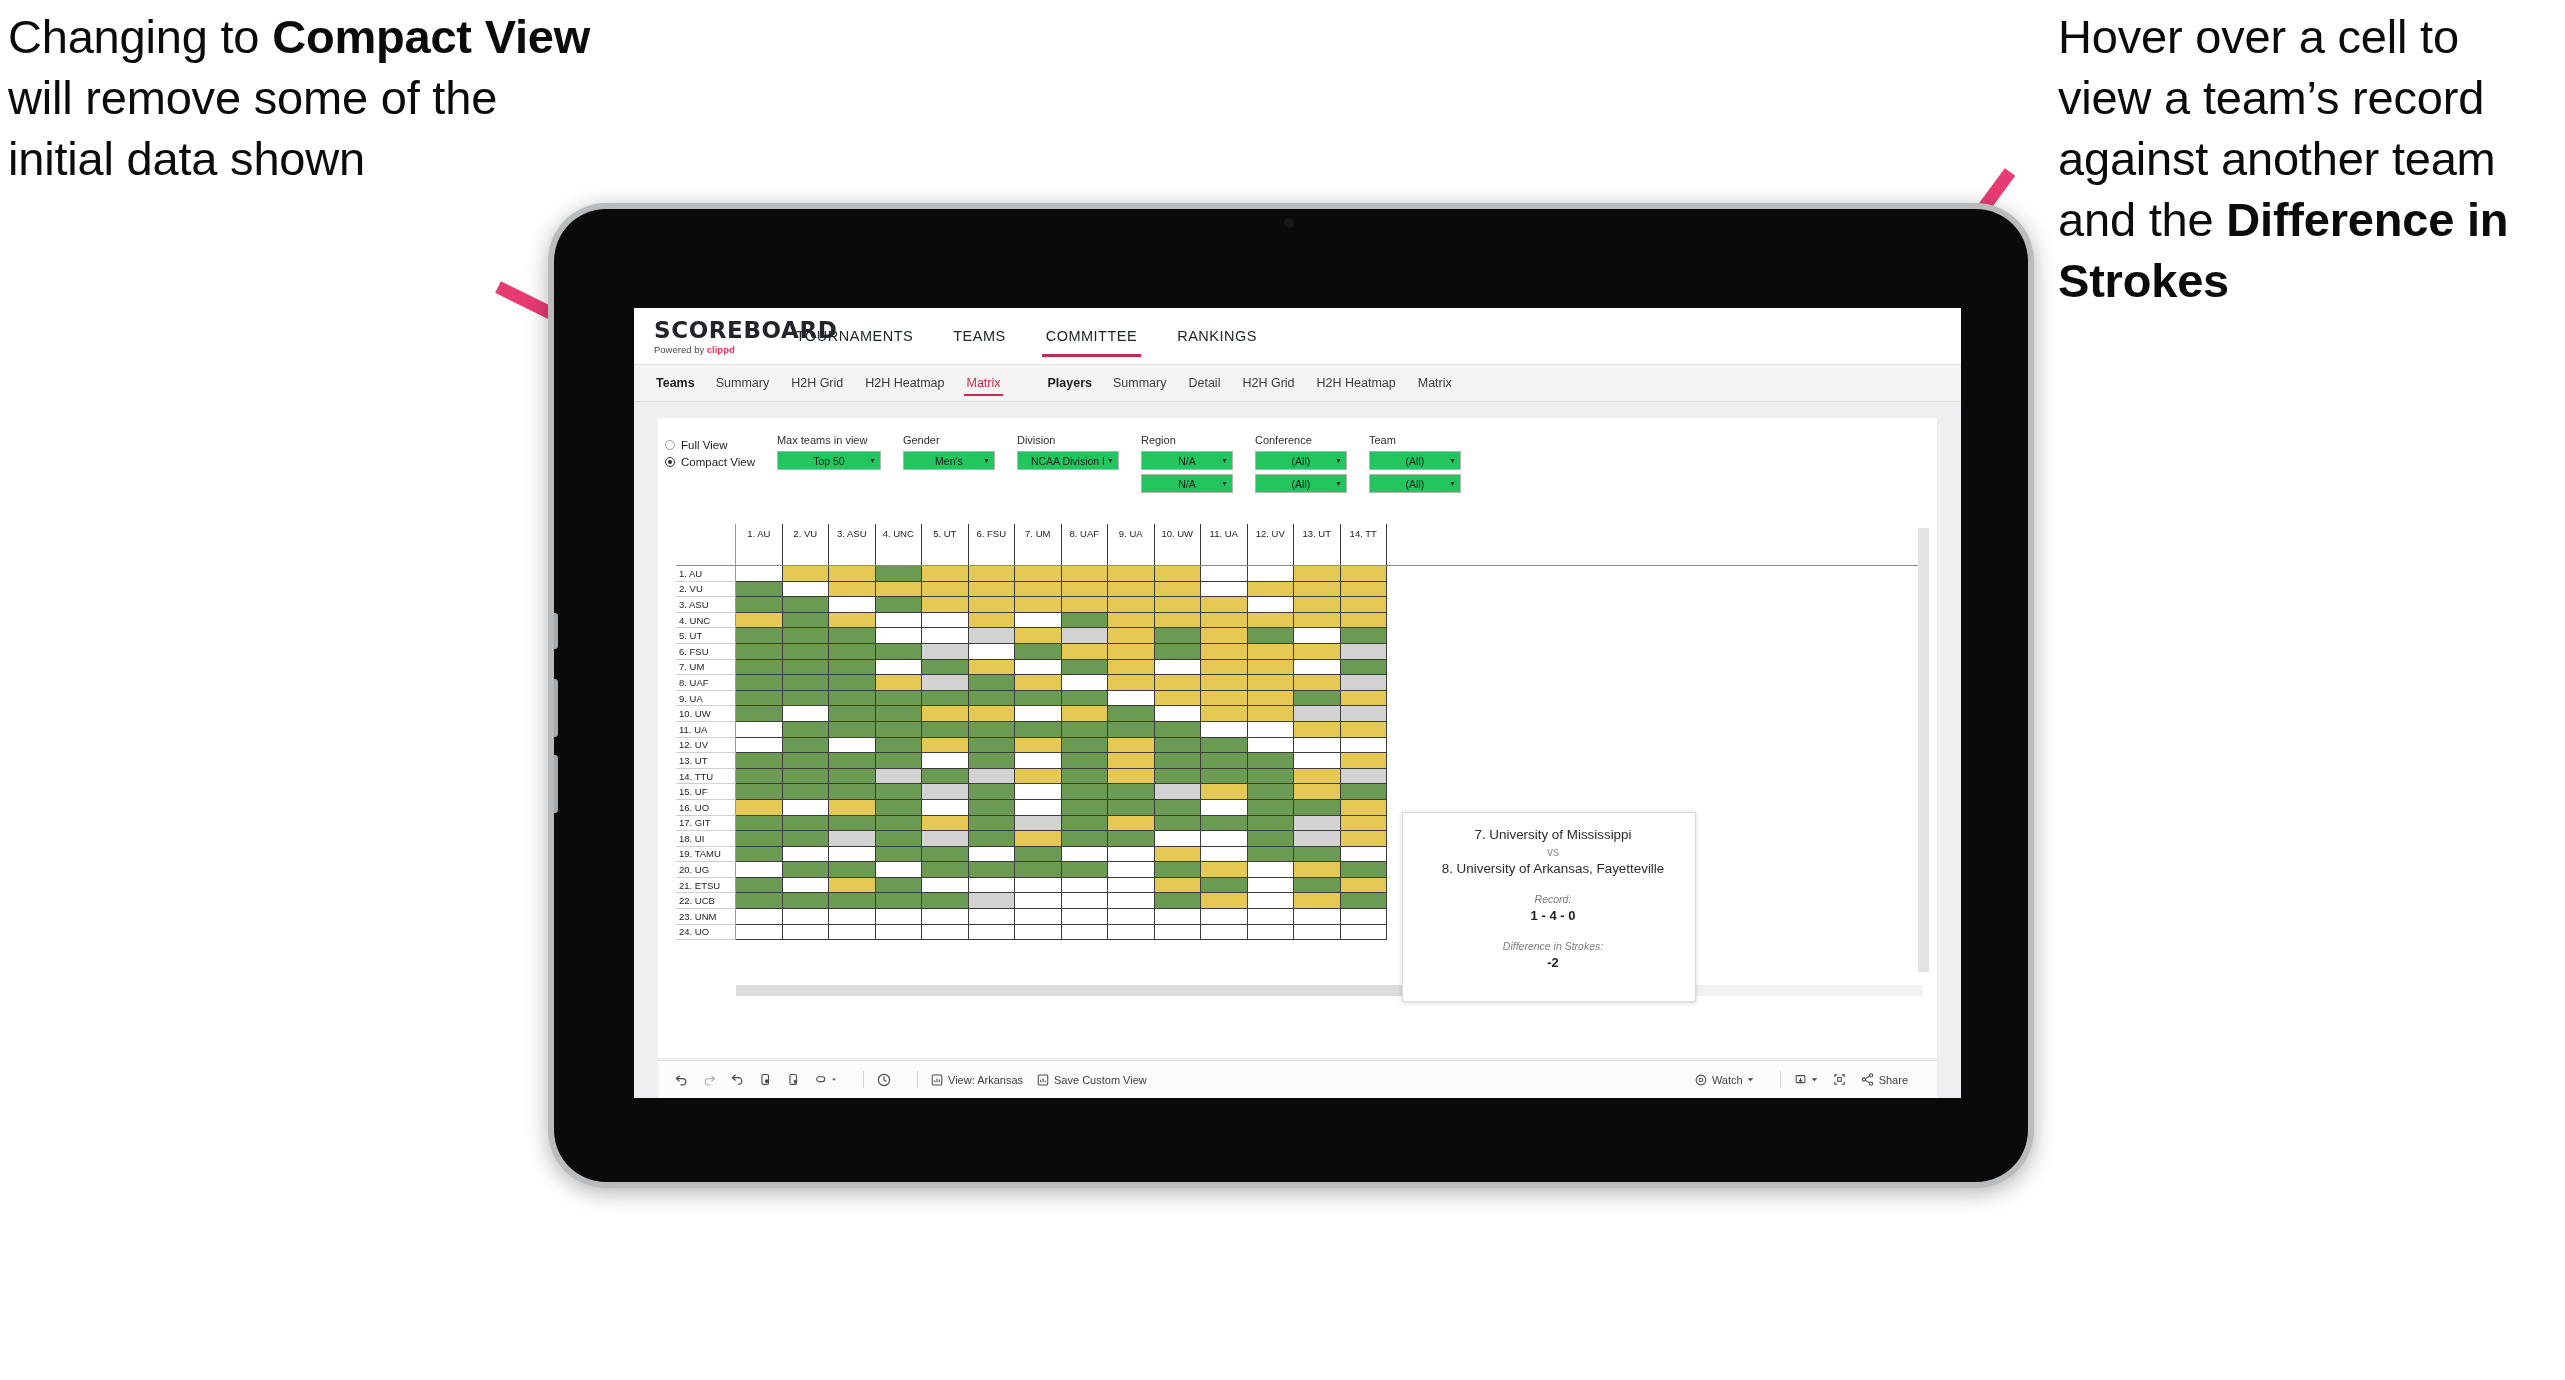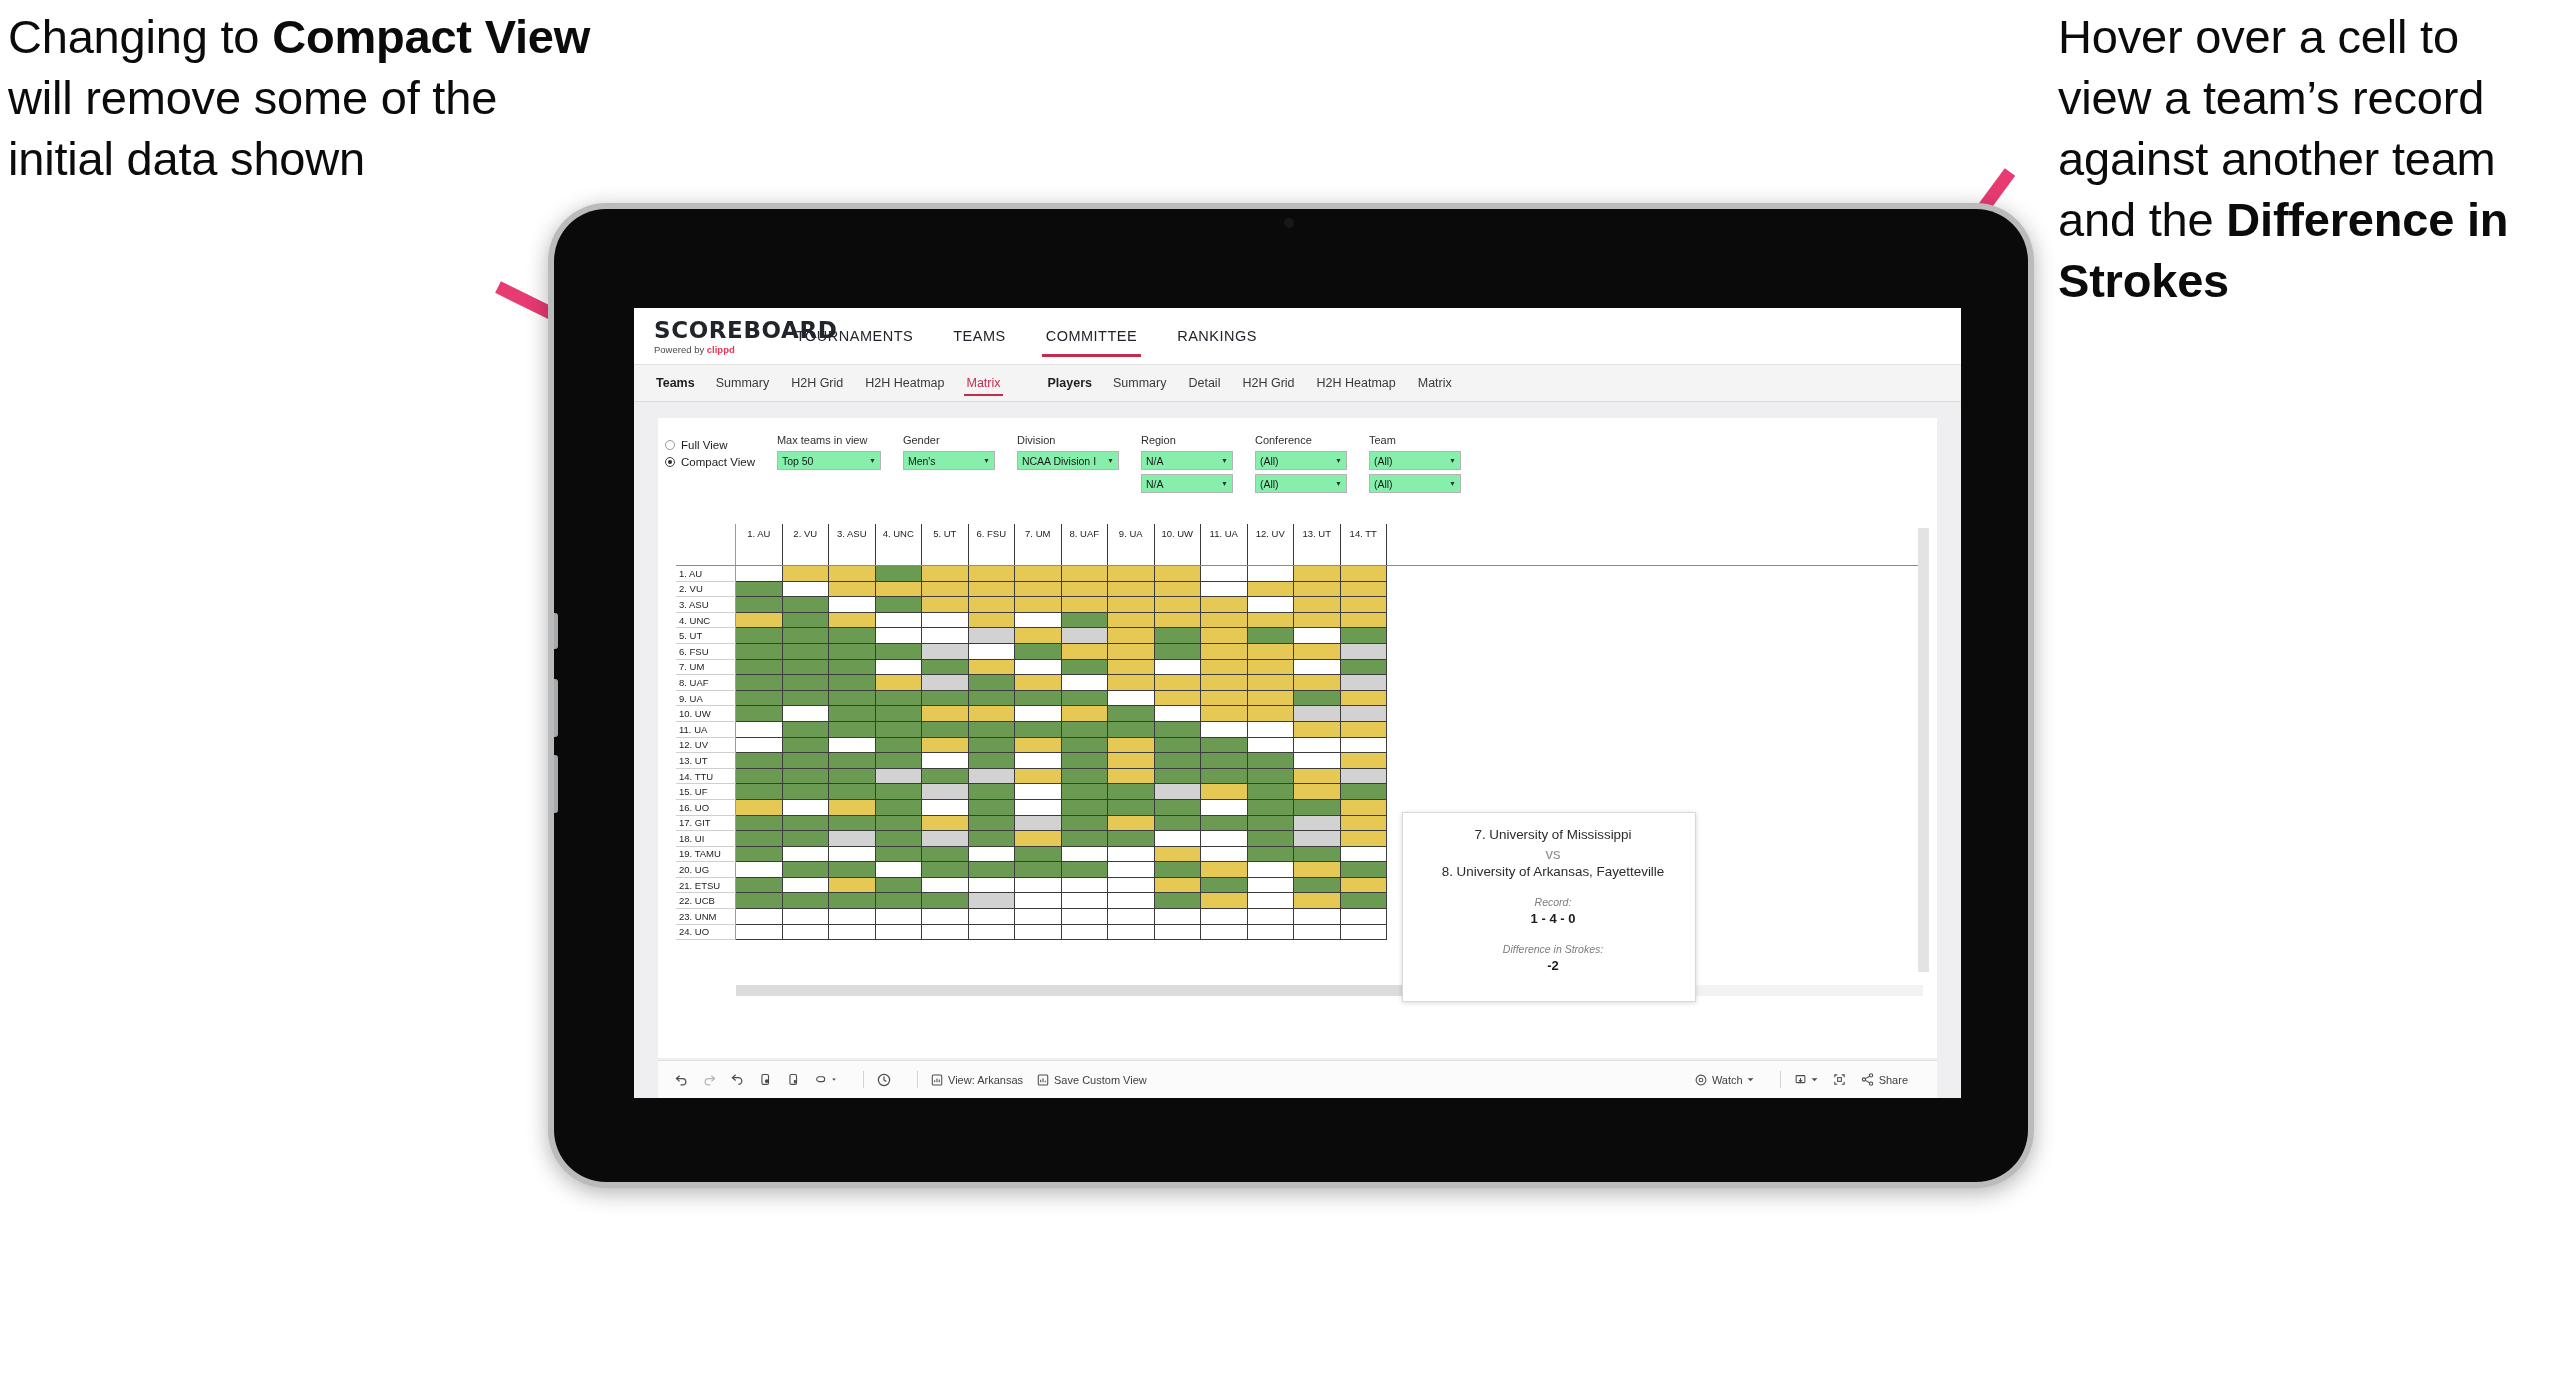--- a/index.html
+++ b/index.html
@@ -48,22 +48,22 @@
   .subtab.active { color:#c22d4e; }
   .subtab.active::after { content:""; position:absolute; left:9px; right:9px; bottom:5px; height:2.5px; background:#c22d4e; }
 
   #stage { position:relative; height:696px; background:#efeff1; padding:16px 24px 0 24px; }
   #viz { background:#ffffff; height:640px; position:relative; }
 
   
   #filters { display:flex; padding:16px 0 0 7px; gap:4px; }
   .fgroup { margin-right:22px; }
   .fgroup .flabel { font-size:11px; color:#2f2f2f; margin-bottom:3px; height:14px; }
-  .fsel { height:19px; border:1px solid #b4b4b4; background:#86efac; font-size:10.5px; color:#1a1a1a;
-          display:flex; align-items:center; padding:0 4px; position:relative; cursor:pointer; }
+  .fsel { height:19px; border:1px solid #b4b4b4; background:#22c55e; font-size:10.5px; color:#1a1a1a;
+          display:flex; align-items:center; padding:0 4px; position:relative; cursor:pointer;justify-content:center; }
   .fsel + .fsel { margin-top:4px; }
   .fsel .caret { position:absolute; right:4px; font-size:7px; color:#333; }
   .radios { padding-top:2px; margin-right:18px; }
   .radio { display:flex; align-items:center; font-size:11.5px; color:#1c1c1c; height:17px; cursor:pointer; }
   .rdot { width:10px; height:10px; border-radius:50%; border:1px solid #9a9a9a; margin-right:6px; position:relative; background:#fff; }
   .radio.on .rdot { border-color:#3b3b3b; }
   .radio.on .rdot::after { content:""; position:absolute; left:2px; top:2px; width:4px; height:4px; border-radius:50%; background:#2a2a2a; }
 
   
   #matrixwrap { position:absolute; left:18px; top:106px; right:14px; bottom:56px; }
@@ -82,21 +82,21 @@
   .c-w { background:#ffffff; }
 
   #vscroll { position:absolute; right:-6px; top:4px; width:11px; bottom:30px; background:#e3e3e3; }
   #hscroll-track { position:absolute; left:60px; right:0; bottom:6px; height:11px; background:#f2f2f2; }
   #hscroll-thumb { position:absolute; left:0; top:0; width:57%; height:11px; background:#dcdcdc; }
 
   
   #tooltip { position:absolute; left:744px; top:394px; width:294px; height:190px; background:#fff;
              border:1px solid #d9d9d9; box-shadow:0 1px 5px rgba(0,0,0,.16); padding:14px 2px 0 10px; text-align:center; }
   #tt-a { font-size:13.4px; color:#2b2b2b; }
-  #tt-vs { font-size:15px; color:#8e8e8e; margin-top:3px; }
+  #tt-vs { font-size:12px; color:#8e8e8e; margin-top:3px; }
   #tt-b { font-size:13.4px; color:#2b2b2b; margin-top:2px; }
   .tt-cap { font-size:10.5px; color:#7c7c7c; margin-top:17px;font-style:italic; }
   .tt-val { font-size:13px; font-weight:700; color:#1d1d1d; margin-top:3px; }
 
   
   #toolbar { position:absolute; left:24px; right:24px; bottom:0; height:38px; background:#fbfbfb;
              border-top:1px solid #e0e0e0; display:flex; align-items:center; padding:0 16px; font-size:11px; color:#3d3d3d; }
   .tb { display:flex; align-items:center; margin-right:13px; cursor:pointer; }
   .tb svg { display:block; }
   .tb span { margin-left:4px; }

